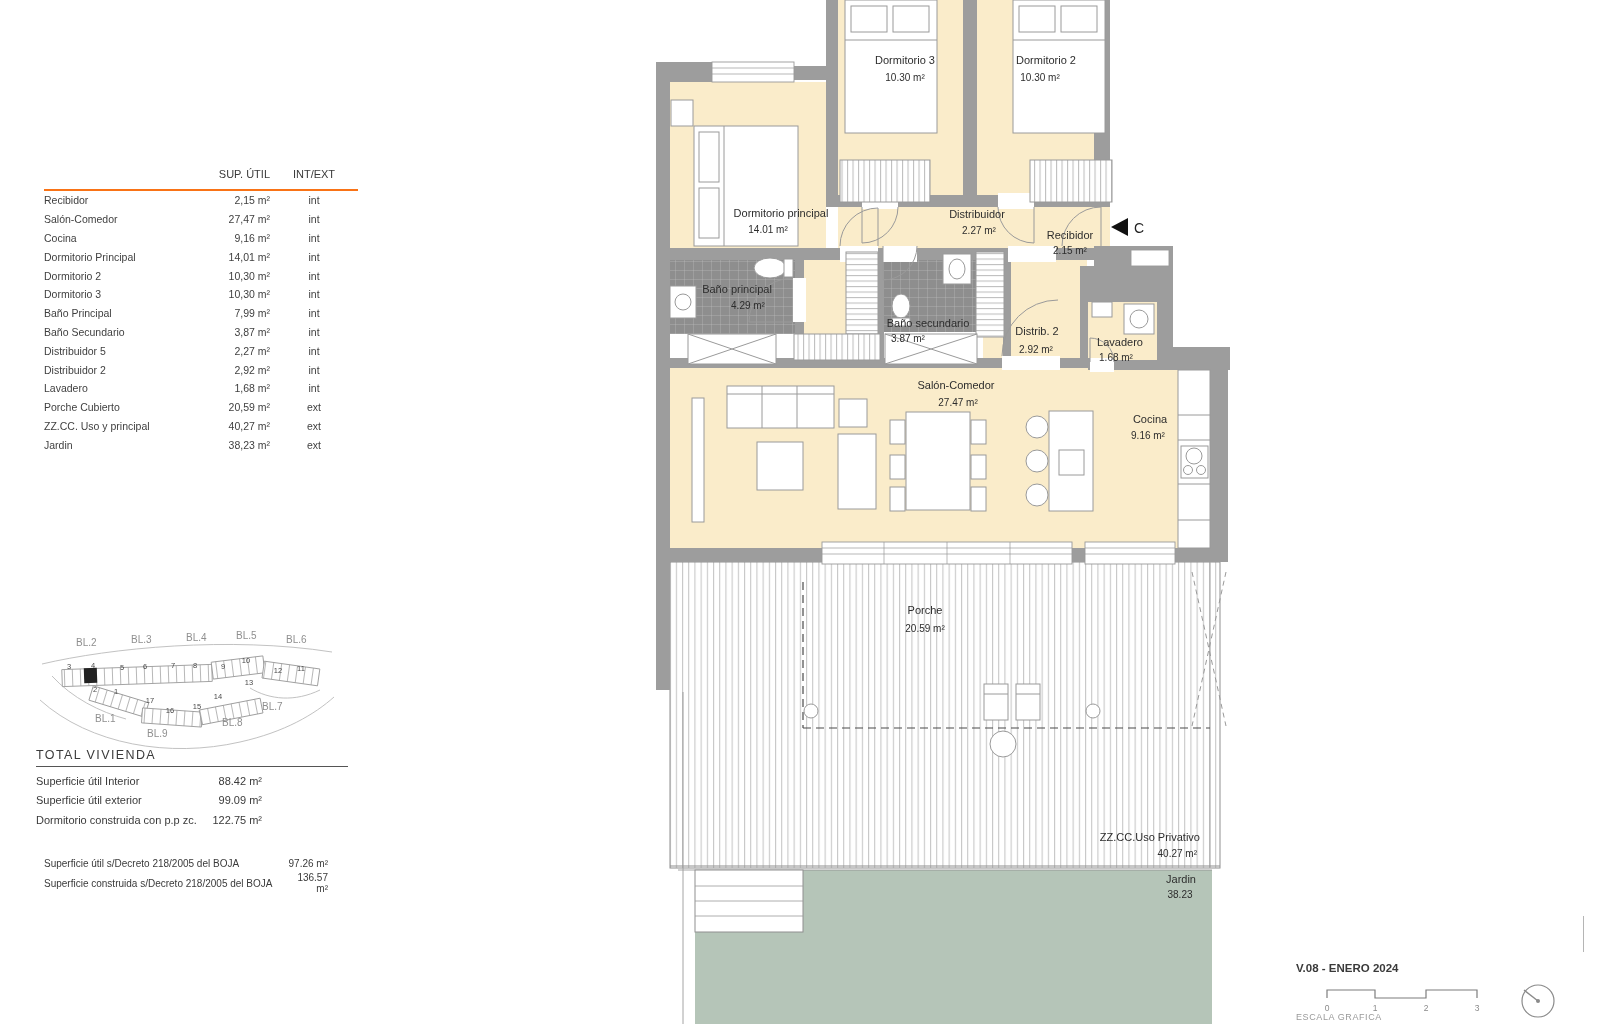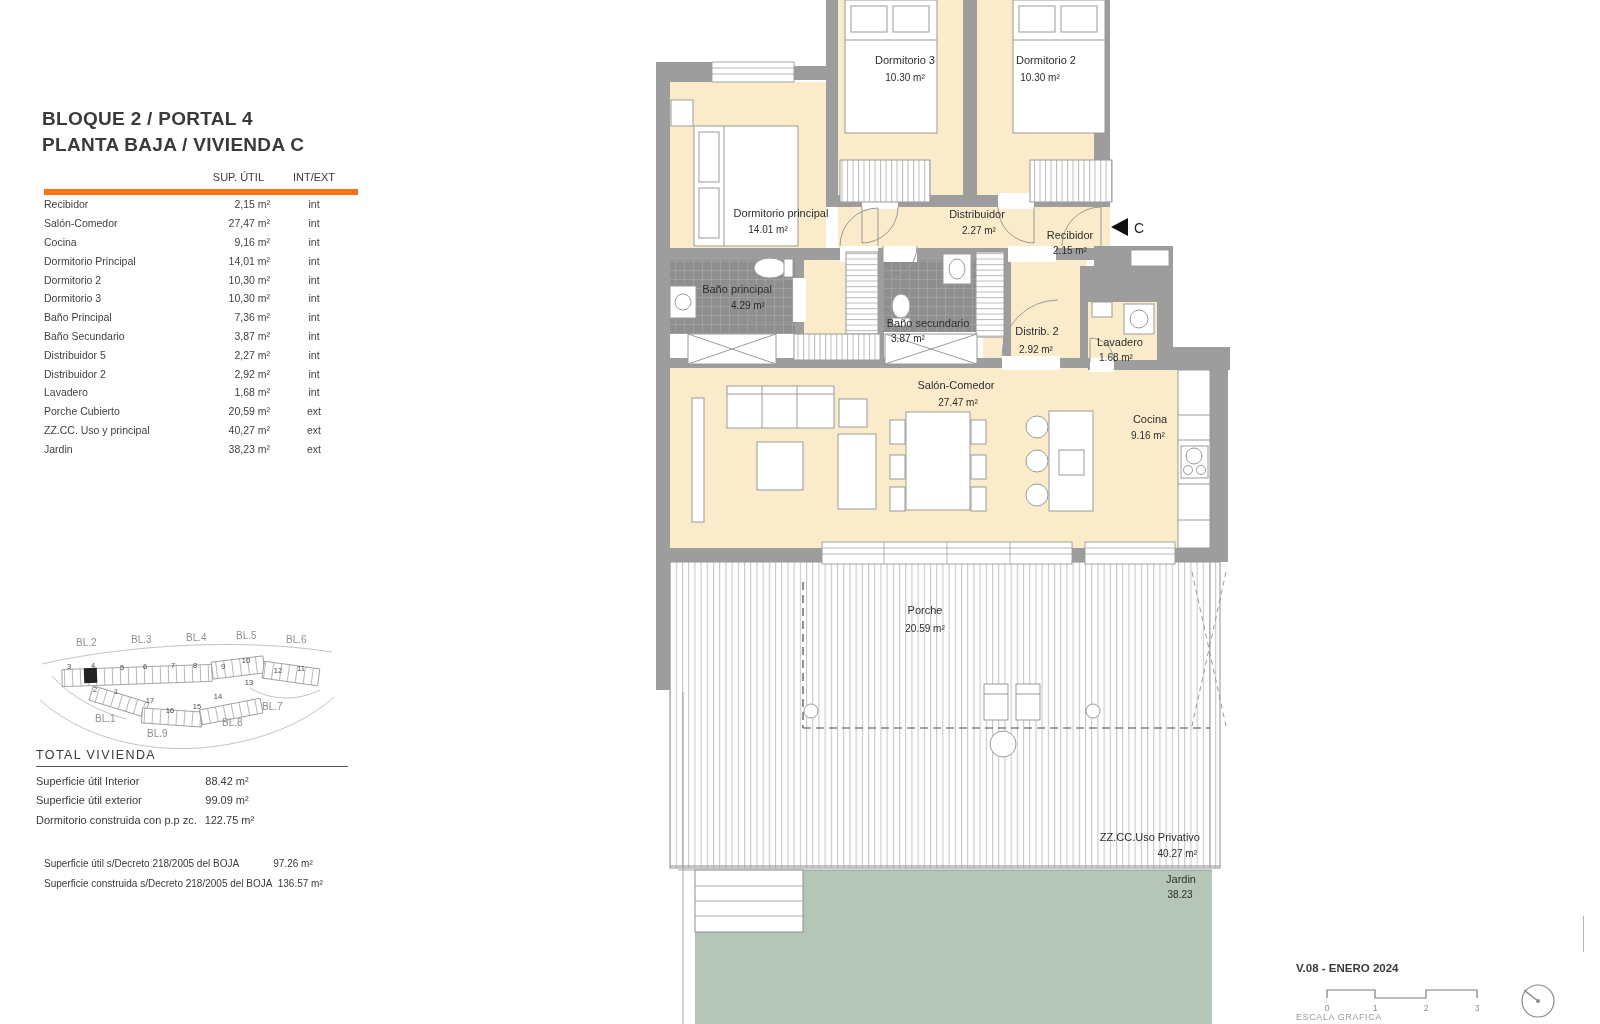--- a/index.html
+++ b/index.html
@@ -2,47 +2,43 @@
 <html><head>
 <meta charset="utf-8">
 <style>
   html,body{margin:0;padding:0;background:#fff;}
   .canvas{position:relative;width:1600px;height:1024px;background:#fff;overflow:hidden;
           font-family:"Liberation Sans",sans-serif;color:#3a3a3a;}
   .abs{position:absolute;}
   .title{left:42px;top:106px;font-size:19px;font-weight:bold;letter-spacing:.3px;line-height:26px;color:#3a3a3a;}
   
   .area-table{left:44px;top:168px;width:314px;font-size:10.5px;color:#3f3f3f;}
-  .thead{display:flex;align-items:center;height:18px;padding-bottom:3px;border-bottom:6px solid #f97316;font-size:11px;color:#3a3a3a;gap:6px;}
+  .thead{display:flex;align-items:flex-start;height:18px;padding-bottom:3px;border-bottom:2px solid #f97316;font-size:11px;color:#3a3a3a;}
   .trow{display:flex;align-items:center;height:18.8px;}
   .c1{flex:1;text-align:left;white-space:nowrap;}
   .c2{width:64px;text-align:right;white-space:nowrap;}
   .c3{width:88px;text-align:center;white-space:nowrap;}
   
   .totals{left:36px;top:748px;width:312px;font-size:11px;}
   .totals-head{font-size:12.5px;letter-spacing:1.4px;color:#3a3a3a;padding-bottom:4px;border-bottom:1.5px solid #555;margin-bottom:4px;}
-  .tot-row{display:flex;align-items:center;height:19.5px;width:226px;}
-  .tot-row .v{width:70px;text-align:center;}
+  .tot-row{display:flex;align-items:center;height:19.5px;width:226px;gap:15px;}
+  .tot-row .v{width:70px;text-align:right;}
   .boja{left:44px;top:853px;width:284px;font-size:10px;}
   .boja .tot-row{width:284px;height:20px;}
   
   .version{left:1296px;top:950px;font-size:11.5px;font-weight:bold;color:#3a3a3a;margin-top:12px;}
   .scale-label{left:1296px;top:1012px;font-size:9px;color:#9a9a9a;letter-spacing:.6px;}
   .edge-tick{left:1583px;top:916px;width:1px;height:36px;background:#b5b5b5;}
   svg text{font-family:"Liberation Sans",sans-serif;}
 </style>
 </head>
 <body>
 
 <div class="canvas">
 
-  <div class="abs title">
-    <div>BLOQUE 2 / PORTAL 4</div>
-    <div>PLANTA BAJA / VIVIENDA C</div>
-  </div>
 
   <div class="abs area-table">
     <div class="thead">
       <span class="c1"></span>
       <span class="c2">SUP.  ÚTIL</span>
       <span class="c3">INT/EXT</span>
     </div>
     <div id="area-rows">
         <div class="trow">
           <span class="c1">Recibidor</span>
@@ -69,21 +65,21 @@
           <span class="c2">10,30 m²</span>
           <span class="c3">int</span>
         </div>
         <div class="trow">
           <span class="c1">Dormitorio 3</span>
           <span class="c2">10,30 m²</span>
           <span class="c3">int</span>
         </div>
         <div class="trow">
           <span class="c1">Baño Principal</span>
-          <span class="c2">7,36 m²</span>
+          <span class="c2">7,99 m²</span>
           <span class="c3">int</span>
         </div>
         <div class="trow">
           <span class="c1">Baño Secundario</span>
           <span class="c2">3,87 m²</span>
           <span class="c3">int</span>
         </div>
         <div class="trow">
           <span class="c1">Distribuidor 5</span>
           <span class="c2">2,27 m²</span>

